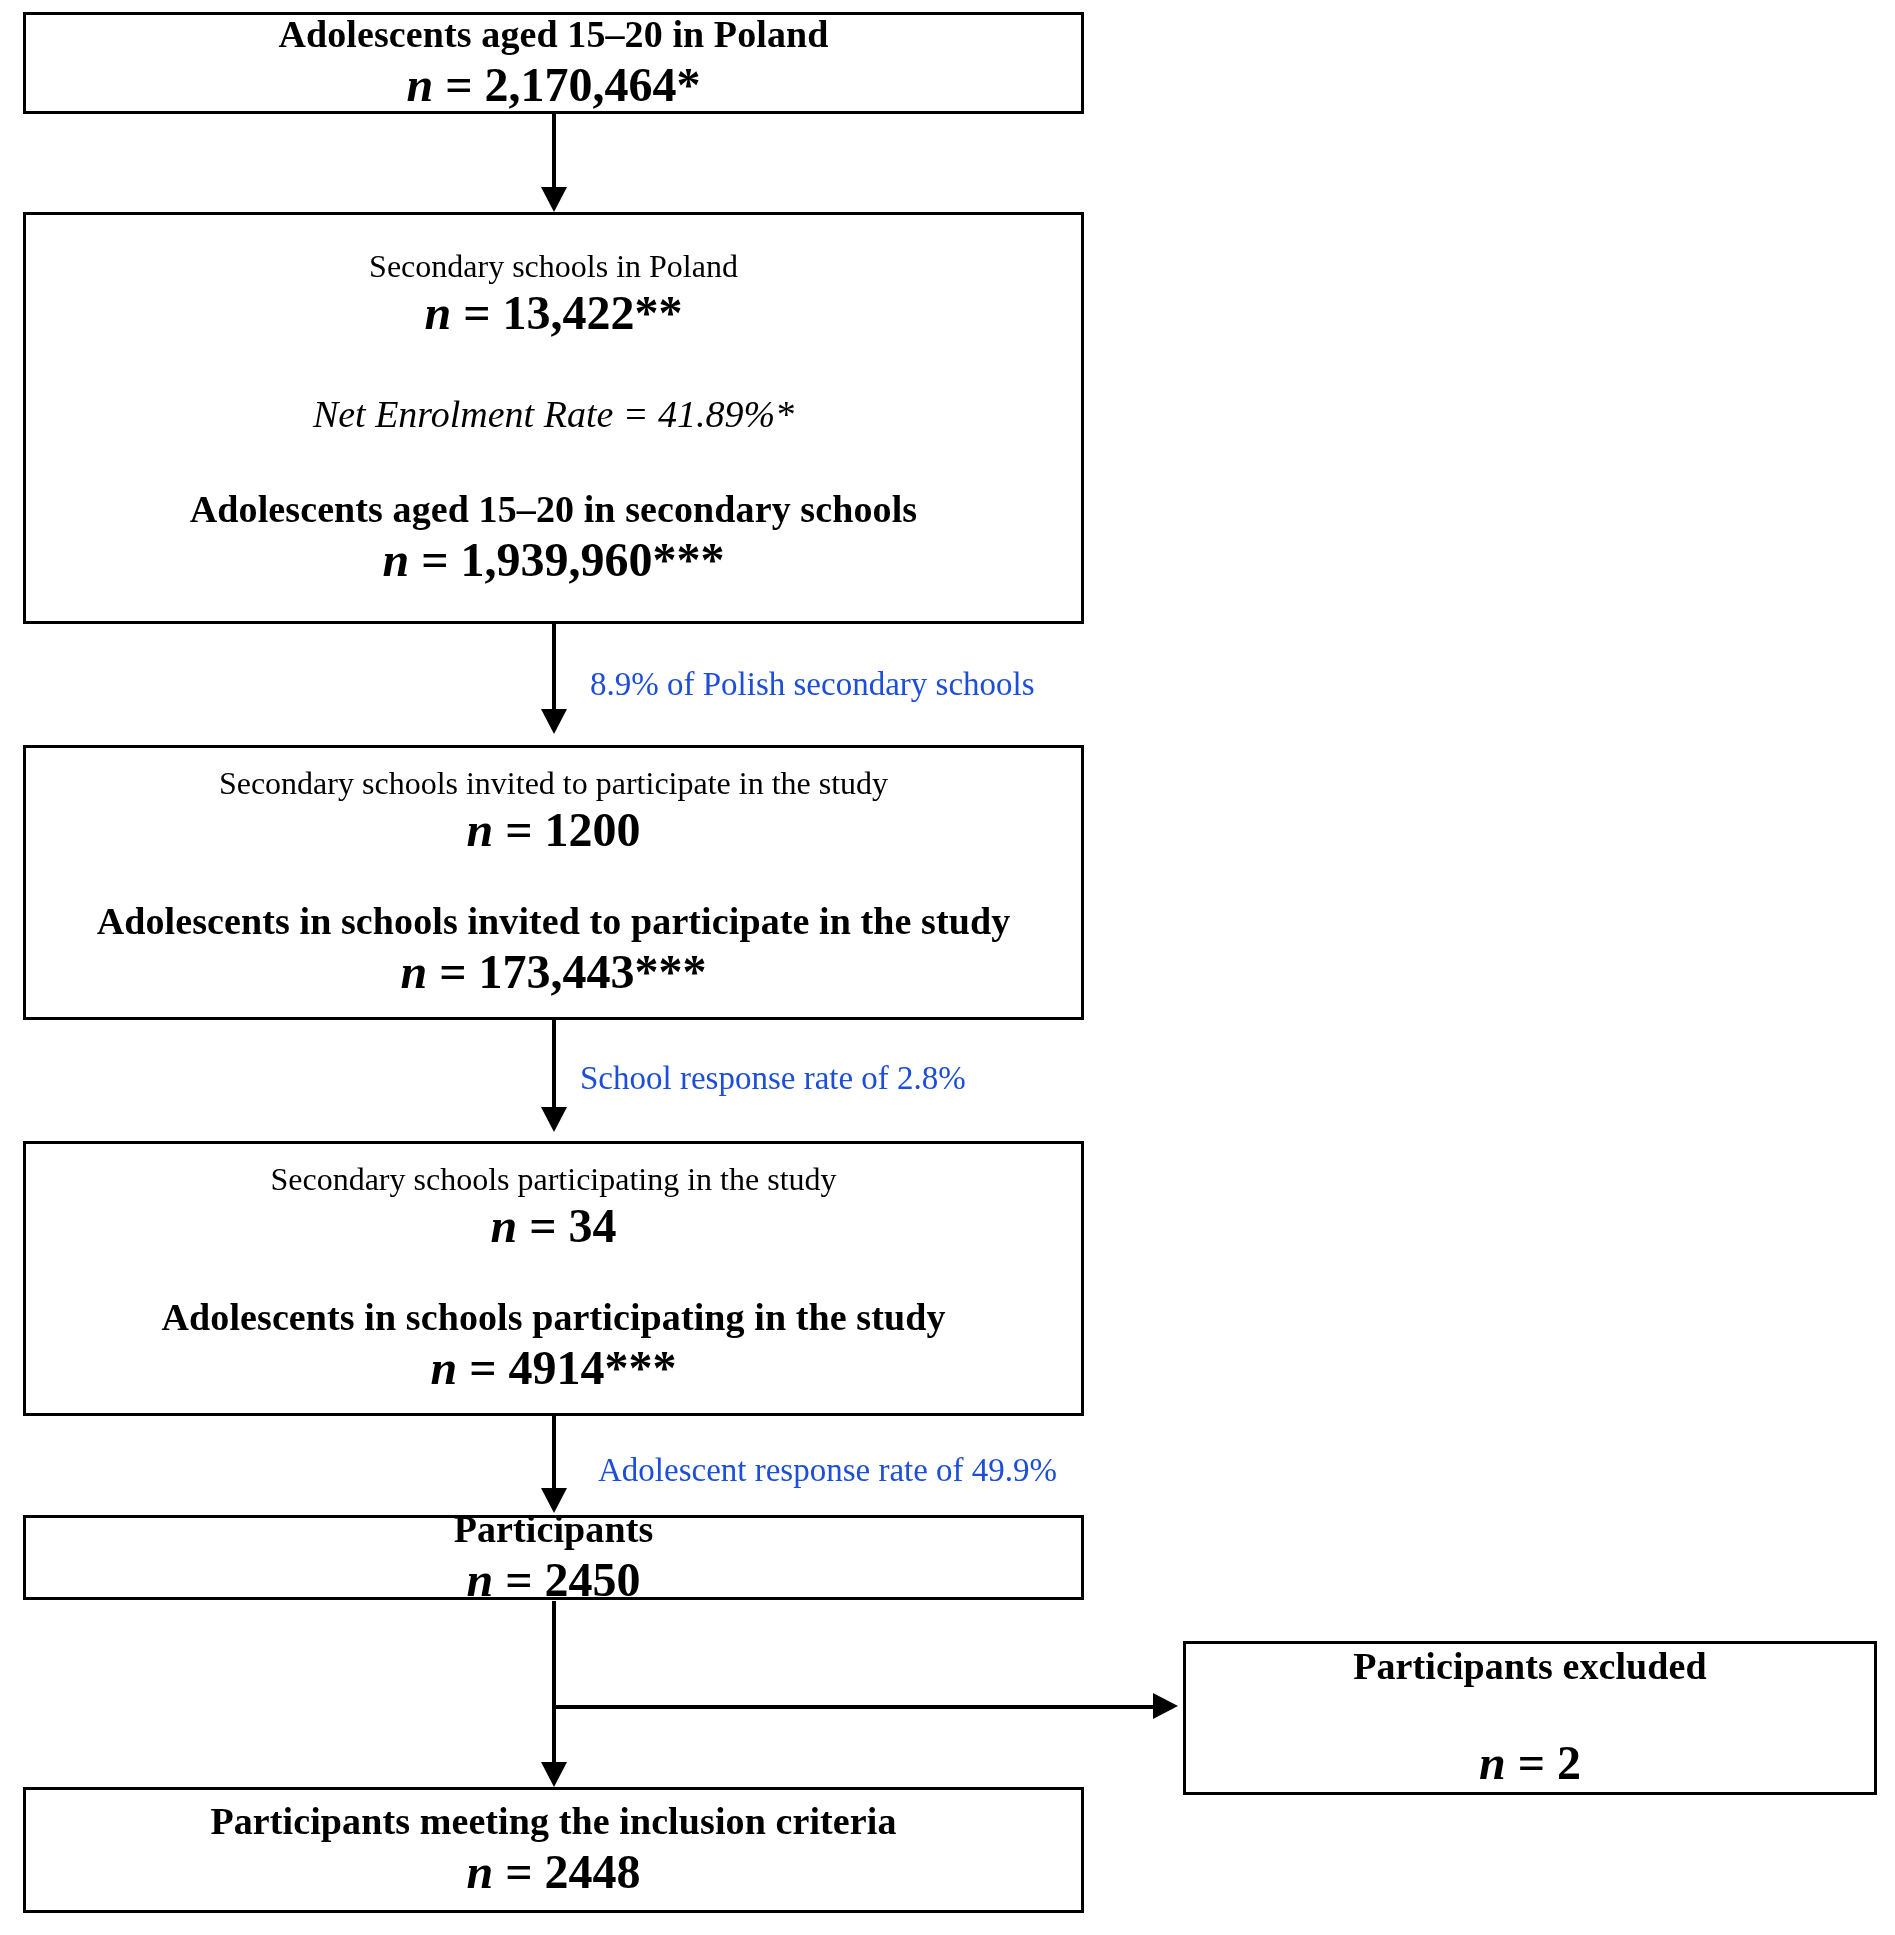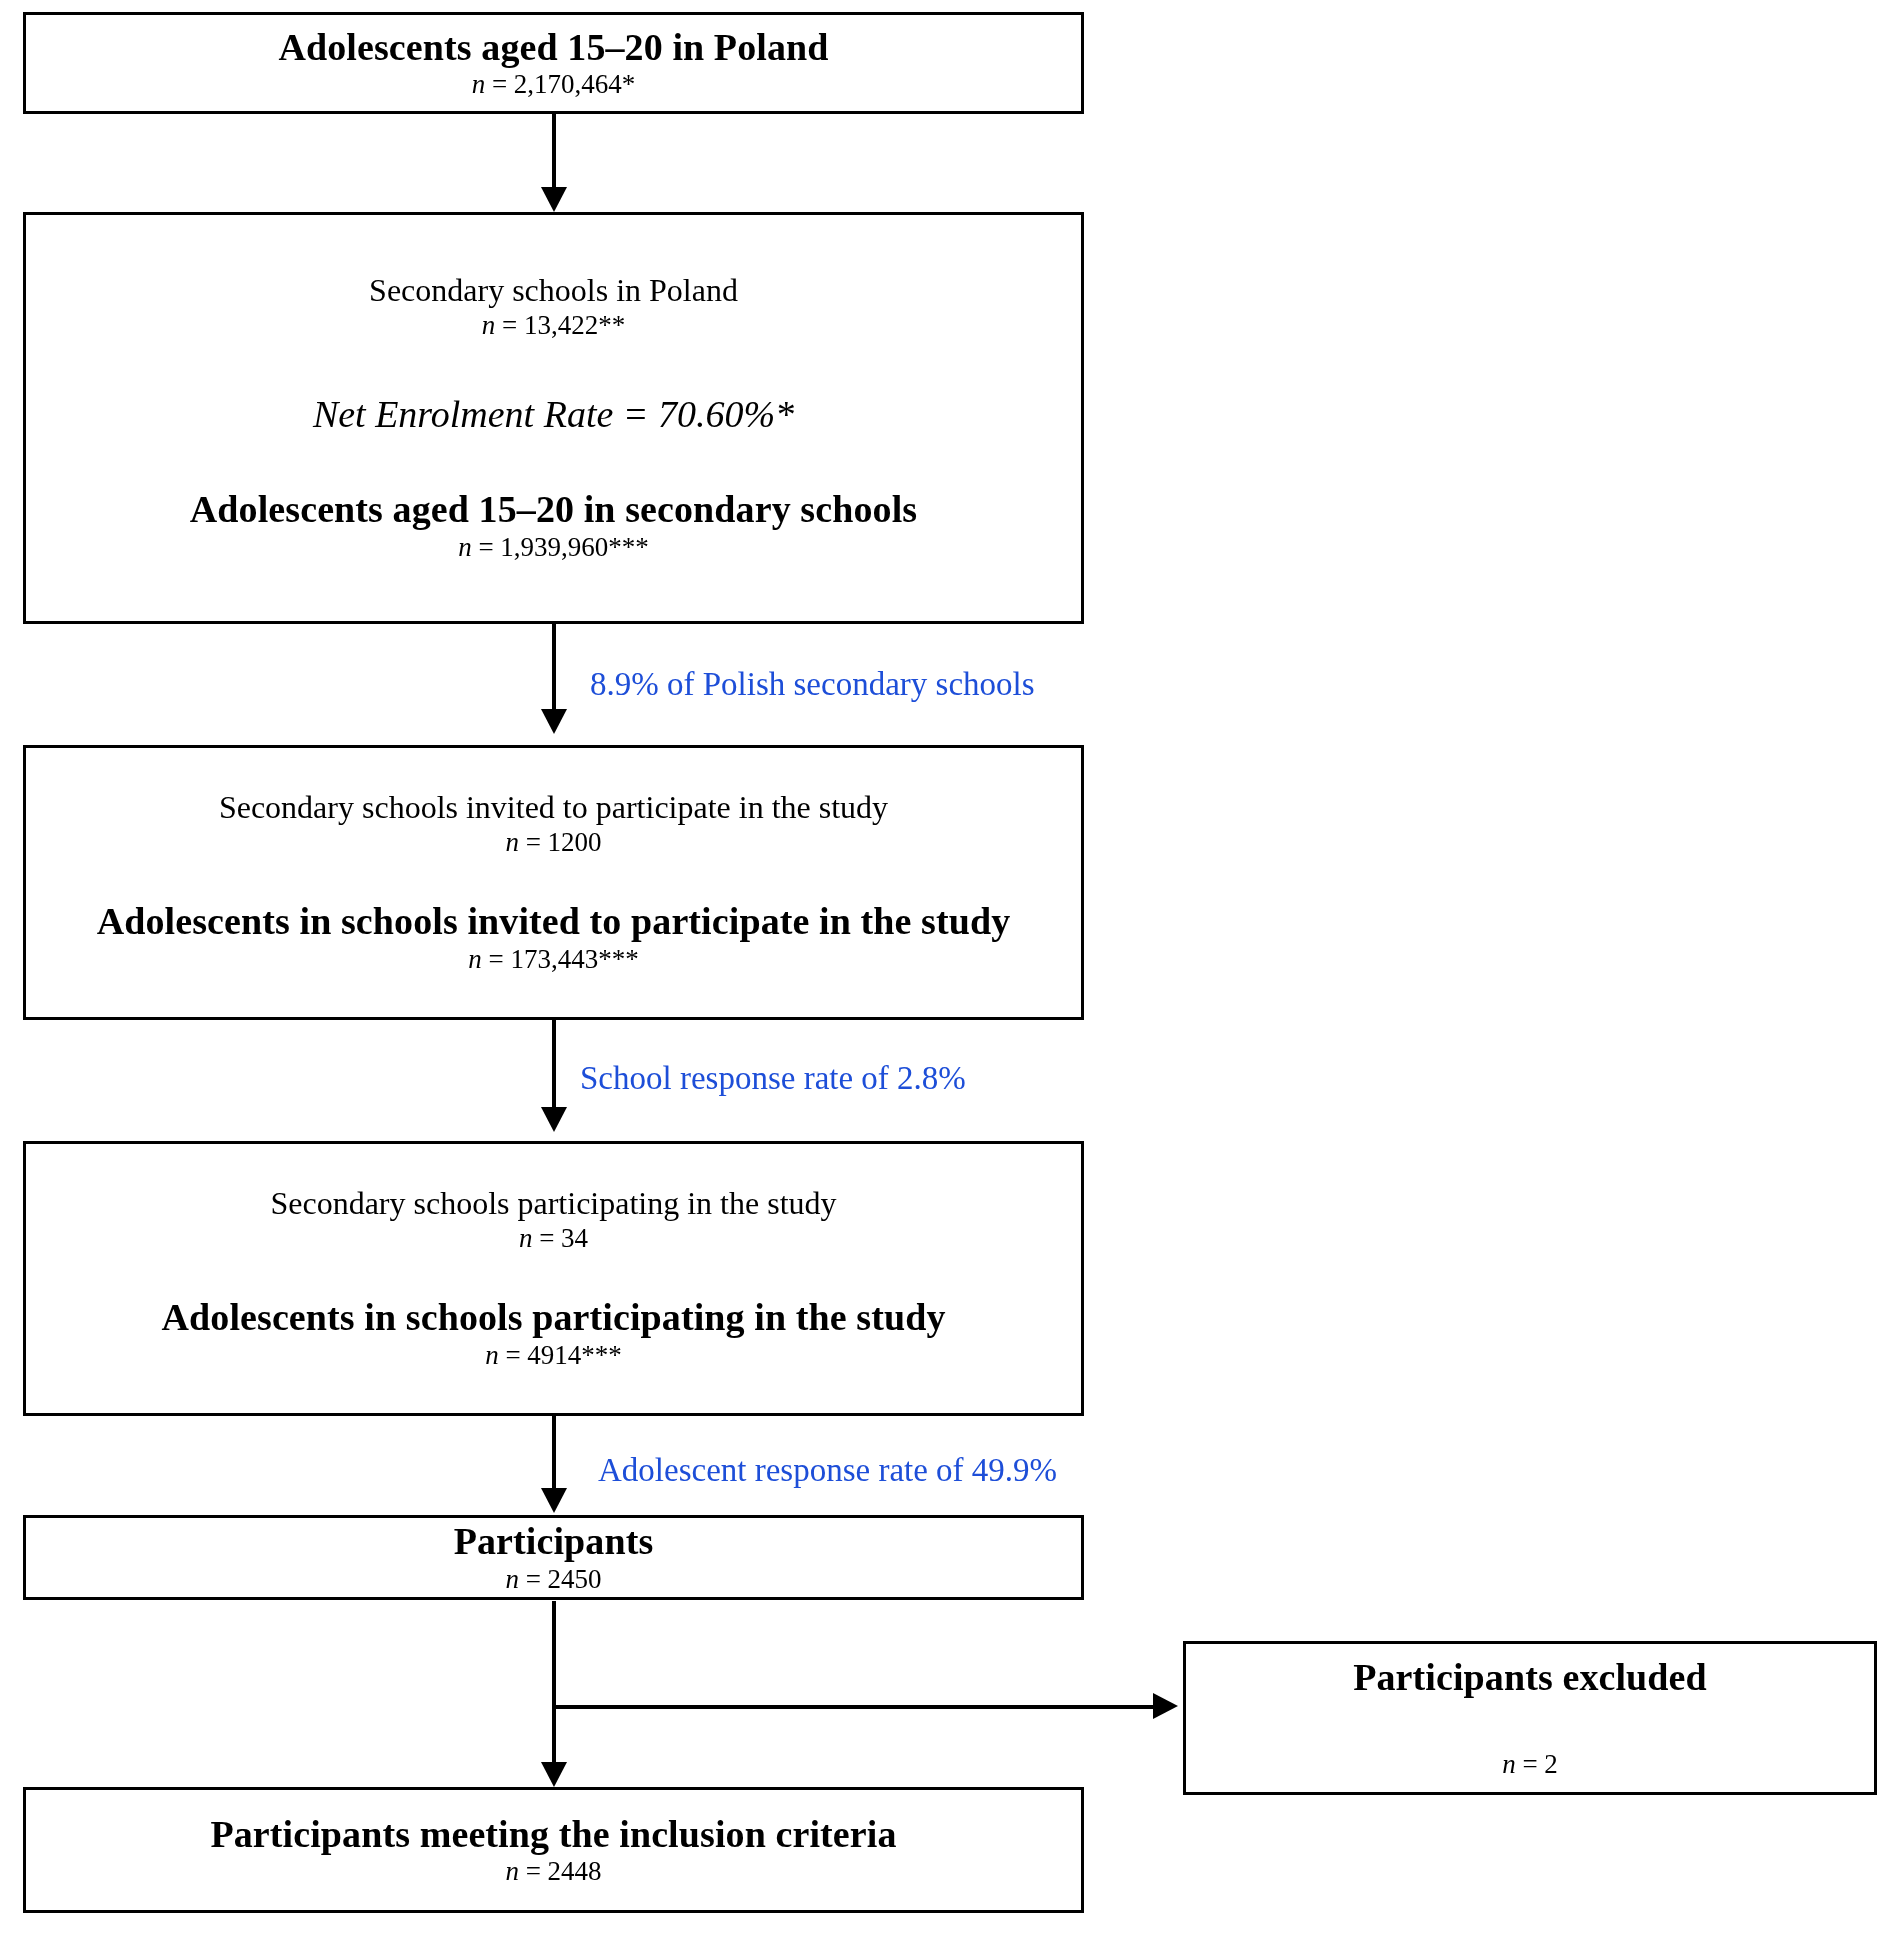--- a/index.html
+++ b/index.html
@@ -32,21 +32,21 @@
     text-align: left;
   }
   .line {
     display: block;
     line-height: 1.18;
     white-space: nowrap;
   }
   .t-bold   { font-weight: bold;  font-size: 38px; letter-spacing: 0.1px; }
   .t-plain  { font-weight: normal; font-size: 32px; }
   .t-italic { font-style: italic; font-weight: normal; font-size: 38px; }
-  .n-line   { font-size: 27px; font-weight: normal; }
+  .n-line   { font-size: 48px; font-weight: bold; }
   .gap-m { height: 40px; }
   .gap-l { height: 50px; }
 
   
   .vline {
     position: absolute;
     width: 3.8px;
     background: #000000;
   }
   .hline {
@@ -90,21 +90,21 @@
     <span class="line n-line"><i>n</i>&nbsp;=&nbsp;2,170,464*</span>
   </div>
 
   <div class="vline" style="left:552px; top:114px; height:73px;"></div>
   <div class="arrow-down" style="left:541px; top:187px;"></div>
 
   <div class="fbox" style="left:23px; top:212px; width:1061px; height:412px;">
     <span class="line t-plain">Secondary schools in Poland</span>
     <span class="line n-line"><i>n</i>&nbsp;=&nbsp;13,422**</span>
     <span class="gap-l"></span>
-    <span class="line t-italic">Net Enrolment Rate = 70.60%*</span>
+    <span class="line t-italic">Net Enrolment Rate = 41.89%*</span>
     <span class="gap-l"></span>
     <span class="line t-bold">Adolescents aged 15–20 in secondary schools</span>
     <span class="line n-line"><i>n</i>&nbsp;=&nbsp;1,939,960***</span>
   </div>
 
   <div class="vline" style="left:552px; top:624px; height:85px;"></div>
   <div class="arrow-down" style="left:541px; top:709px;"></div>
   <div class="edge-label" style="left:590px; top:666px;">8.9% of Polish secondary schools</div>
 
   <div class="fbox" style="left:23px; top:745px; width:1061px; height:275px;">

